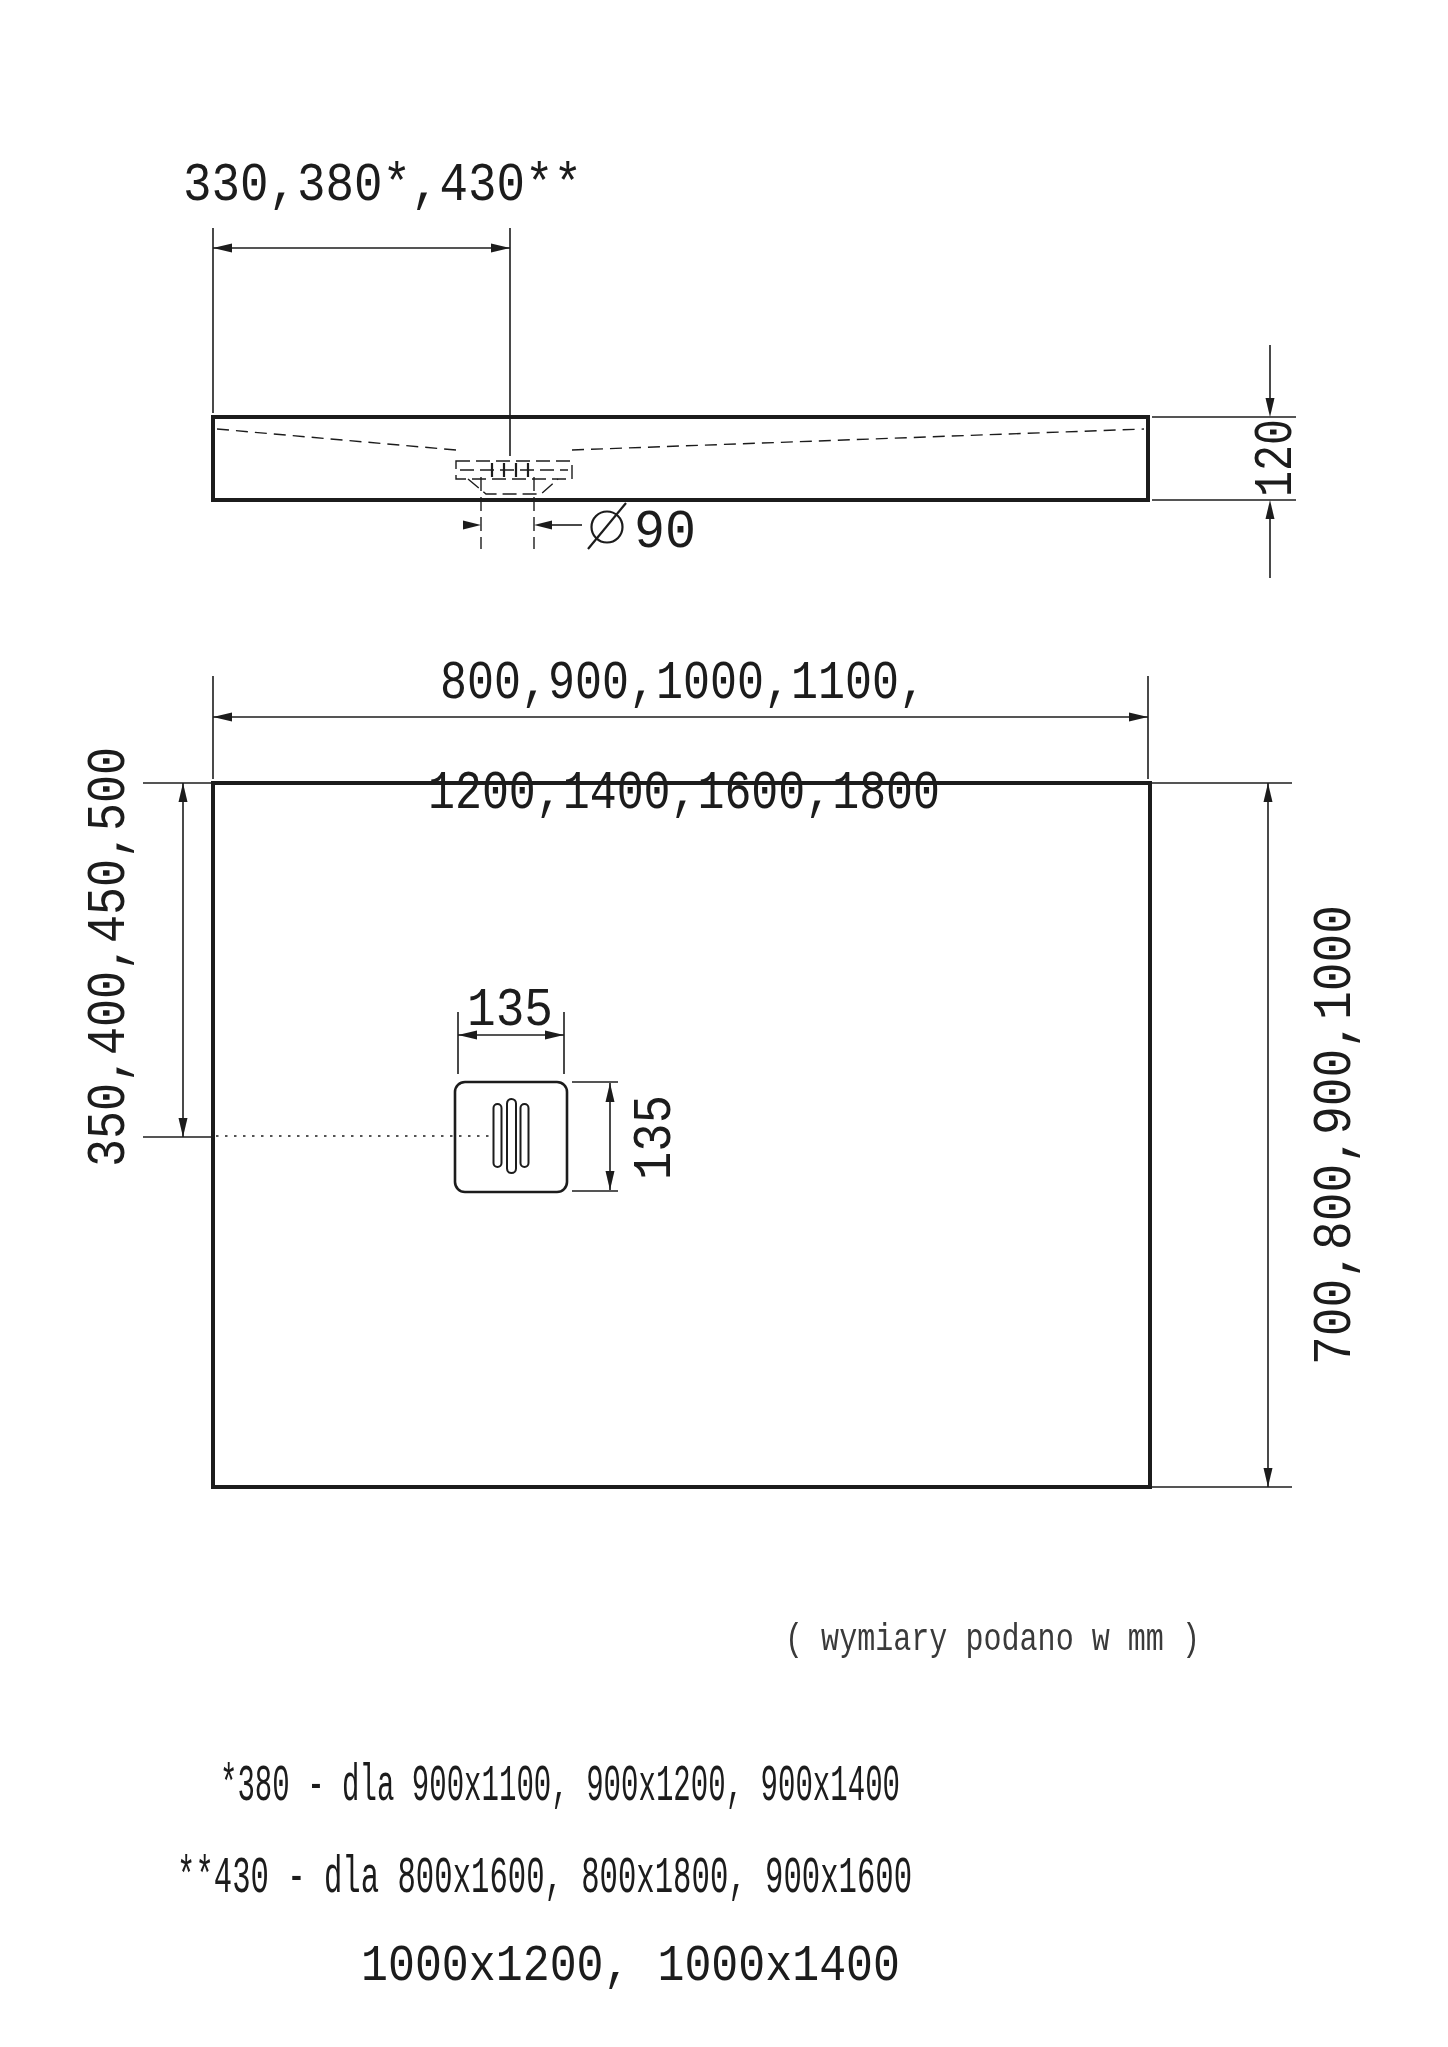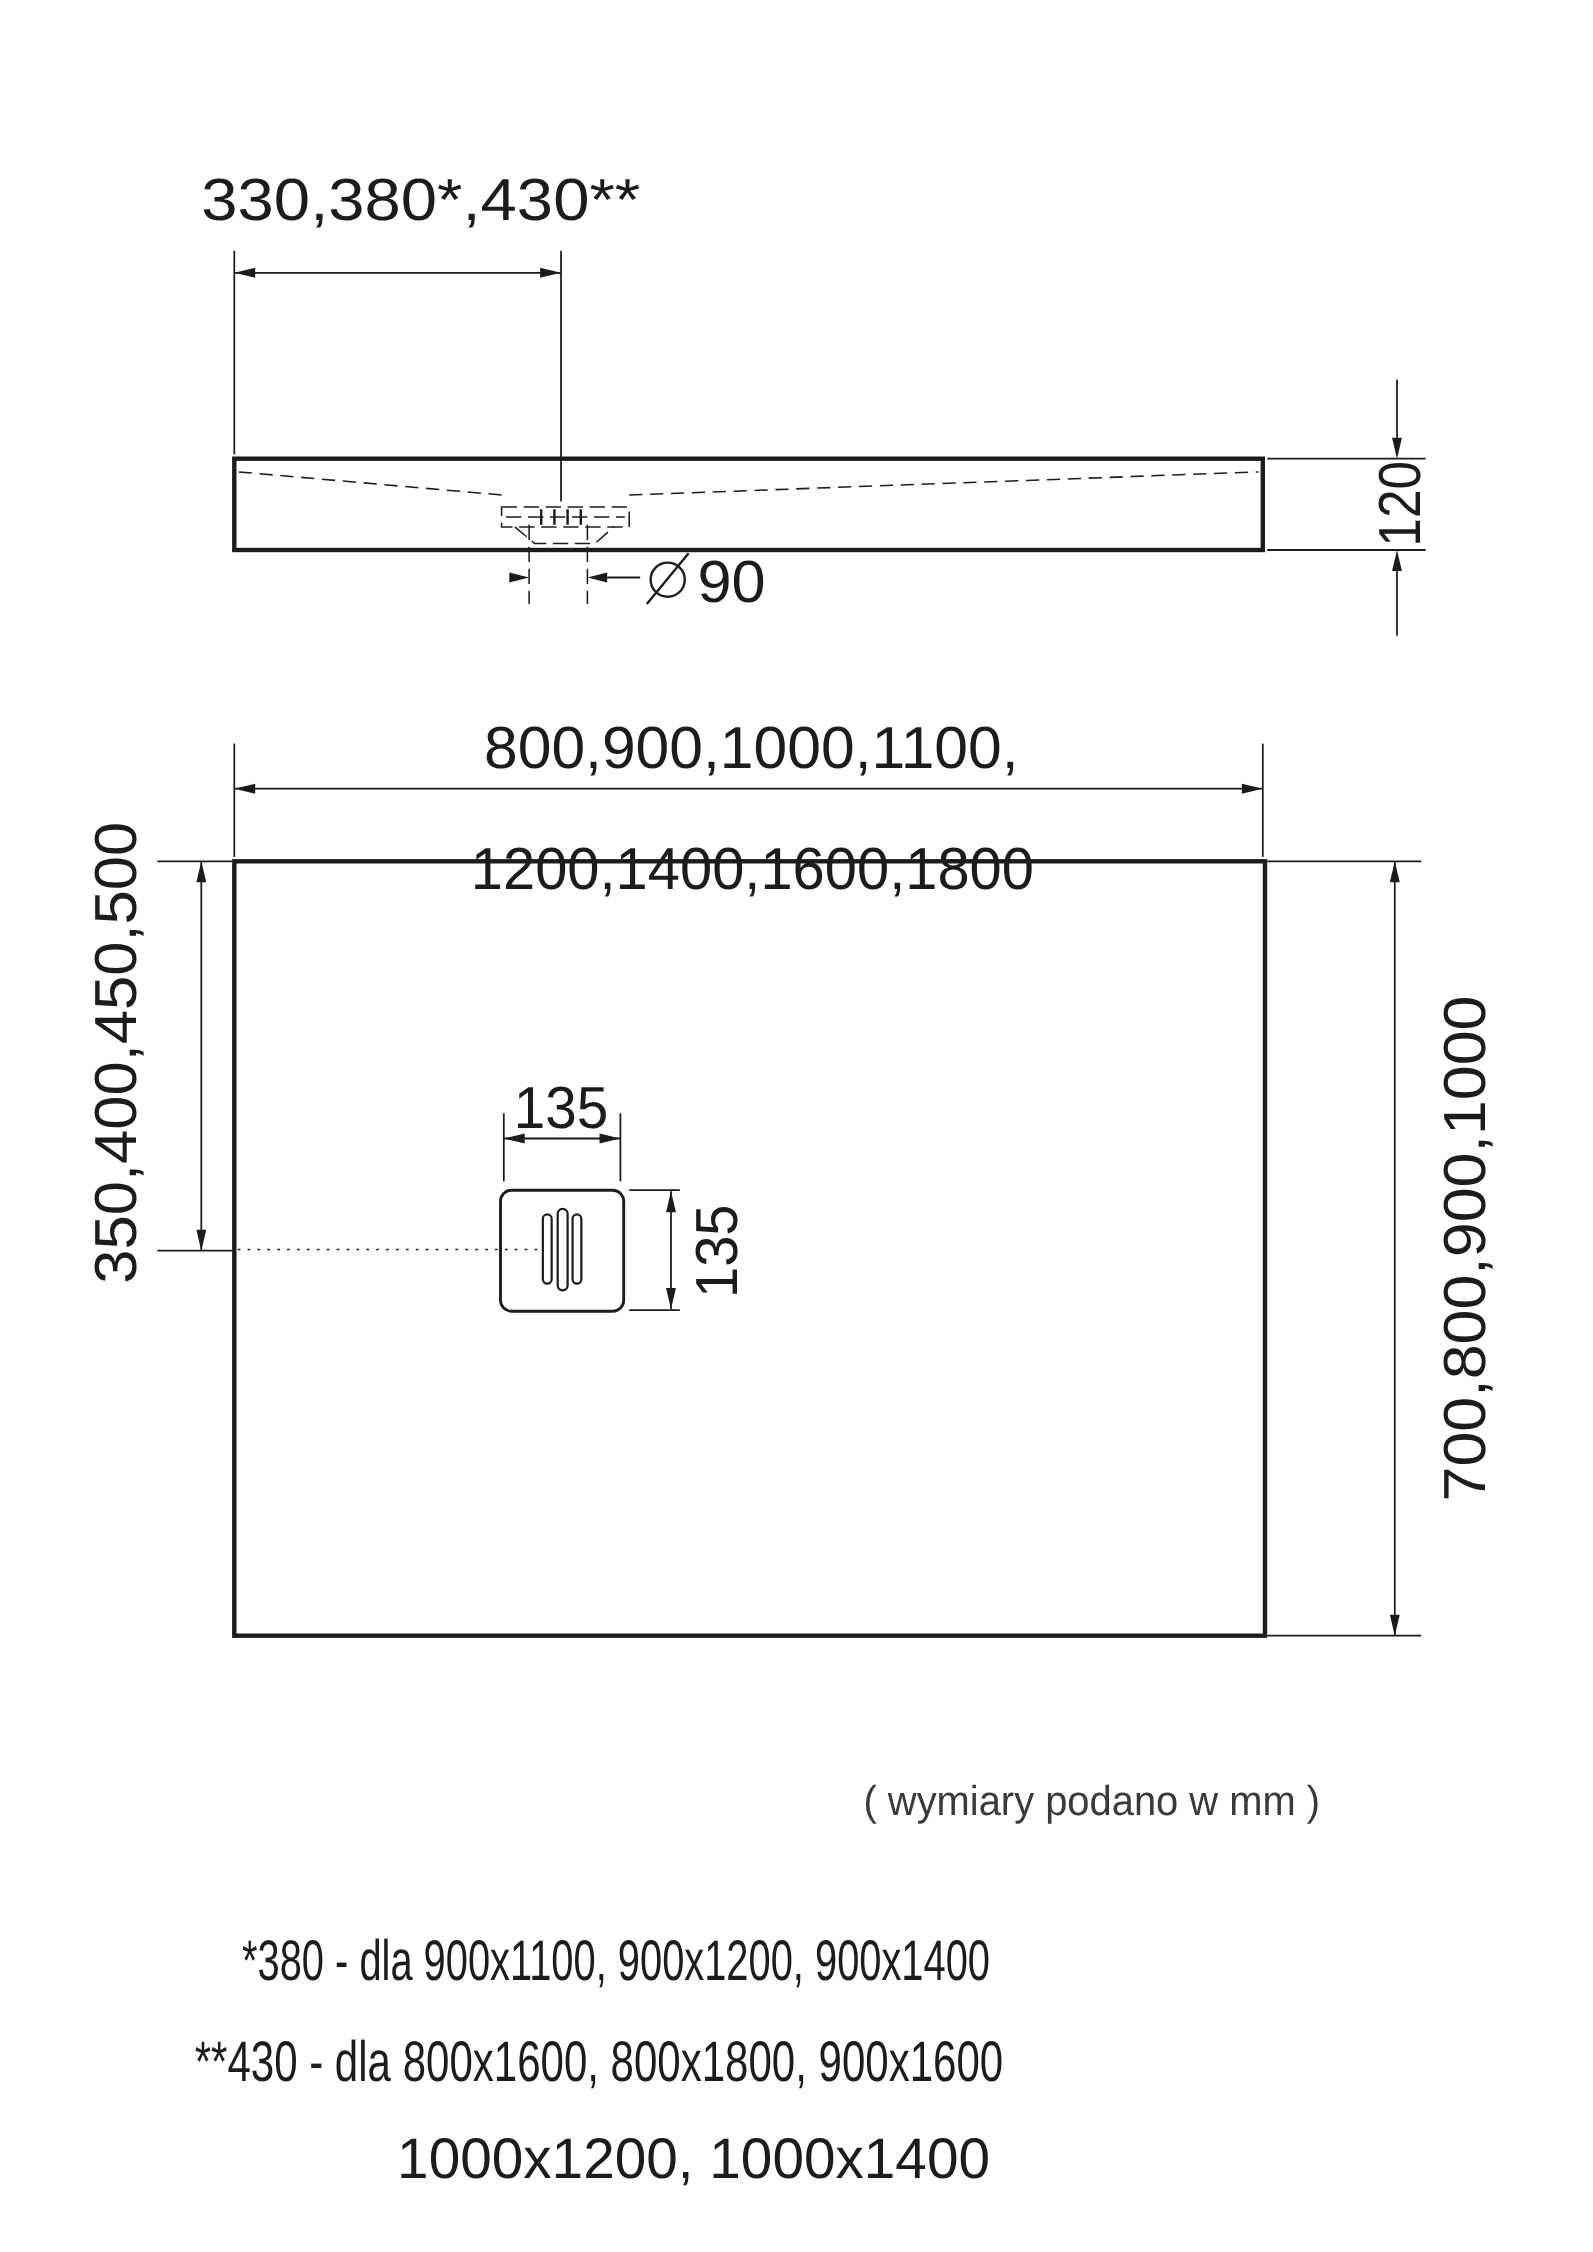--- a/index.html
+++ b/index.html
@@ -1,20 +1,20 @@
 <!DOCTYPE html>
 <html><head>
 <meta charset="utf-8">
 <style>
   html,body{margin:0;padding:0;background:#ffffff;}
   #canvas{
     position:relative;
     width:1448px;height:2047px;
     background:#ffffff;
-    font-family:Liberation Sans, sans-serif;
+    font-family:Liberation Mono, monospace;
     overflow:hidden;
   }
   svg{position:absolute;left:0;top:0;}
   .dim-text{fill:#1c1c1c;font-size:54px;font-weight:400;}
   .note-text{fill:#3a3a3a;font-size:38px;font-weight:400;}
   .foot-text{fill:#1c1c1c;font-size:52px;font-weight:400;}
   .thick{stroke:#1c1c1c;stroke-width:4;fill:none;}
   .thin{stroke:#1c1c1c;stroke-width:1.6;fill:none;}
   .dash{stroke:#1c1c1c;stroke-width:1.4;fill:none;stroke-dasharray:12 7;}
   .dash2{stroke:#1c1c1c;stroke-width:1.4;fill:none;stroke-dasharray:14 6;}

